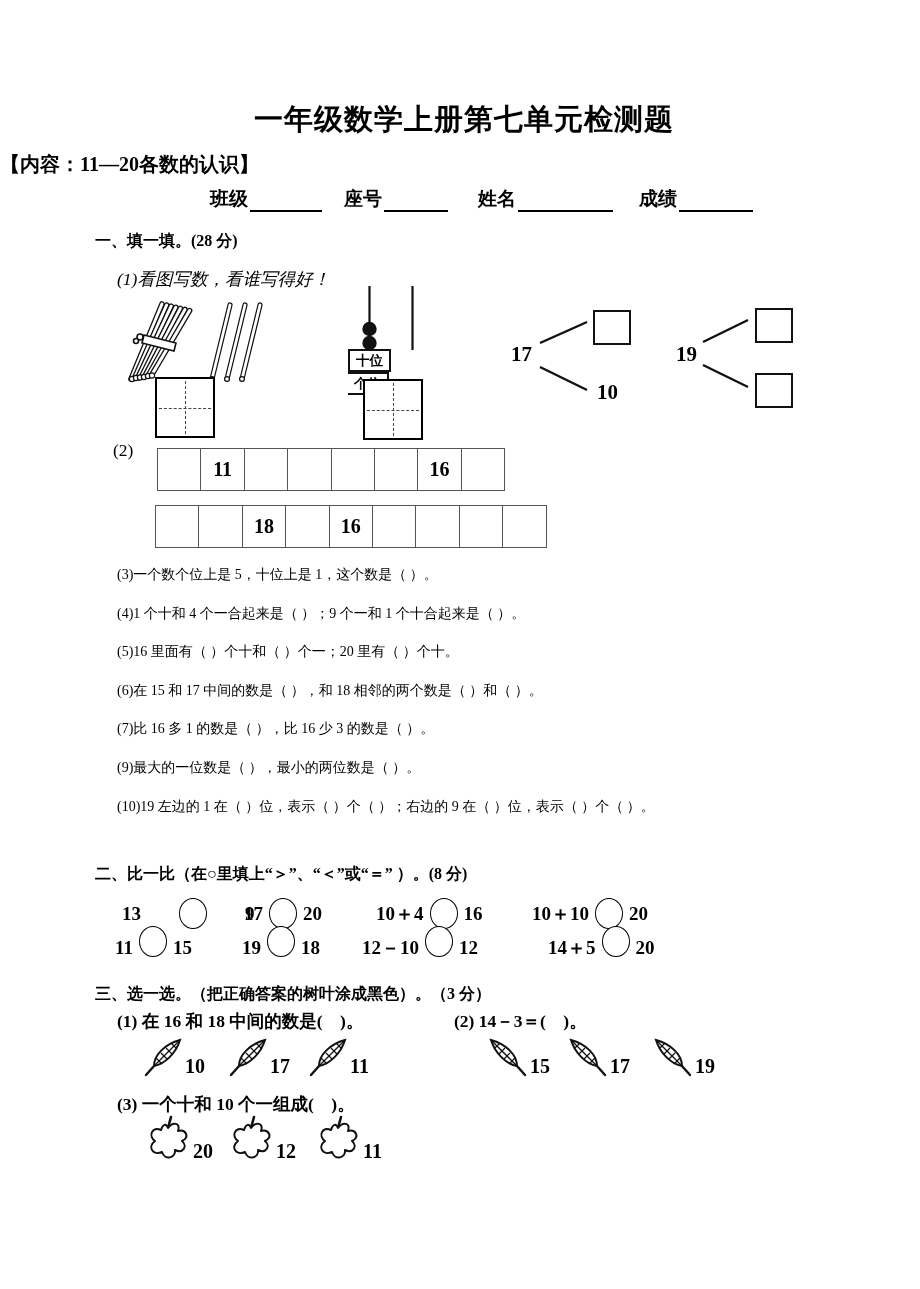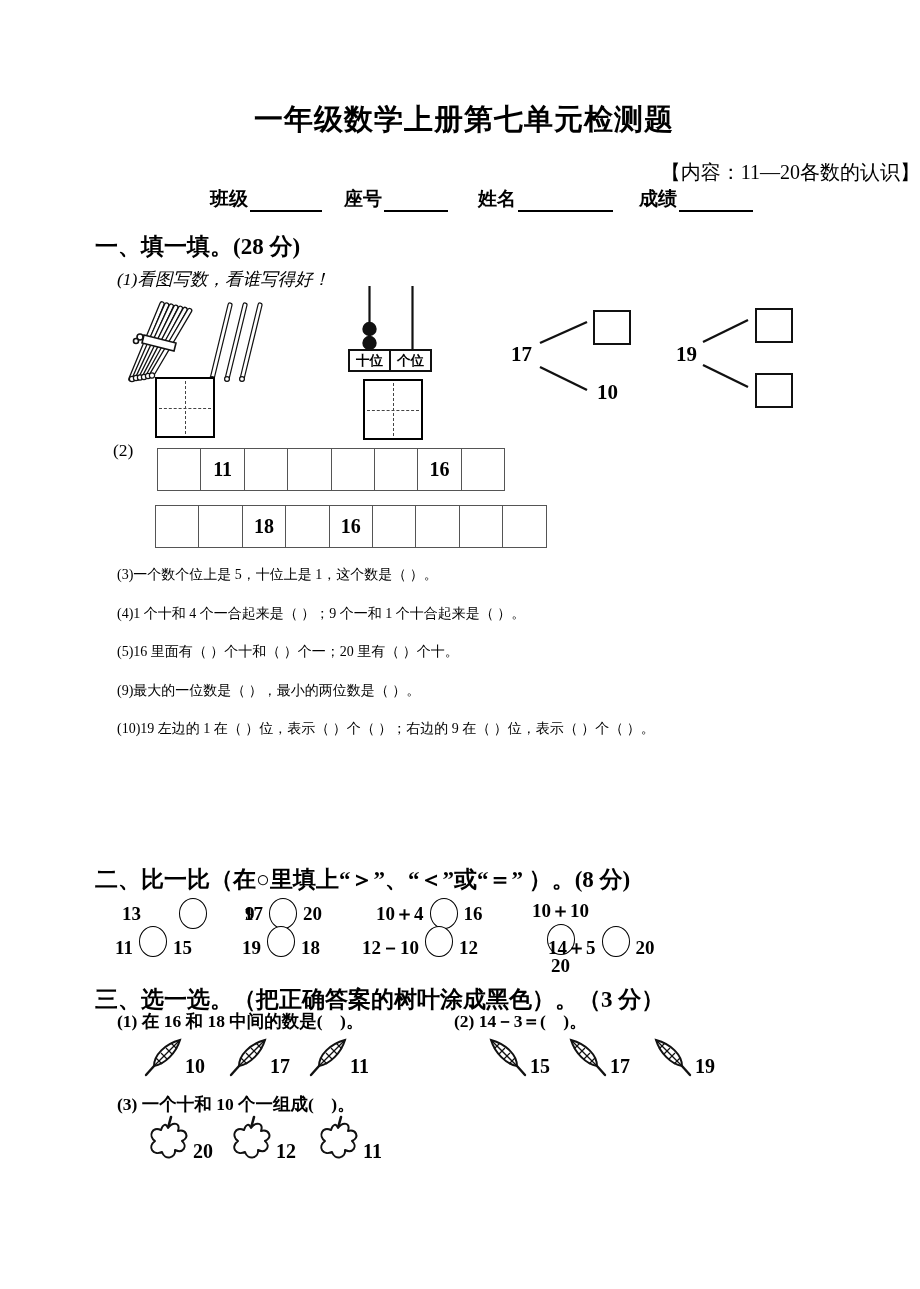--- a/index.html
+++ b/index.html
@@ -2,32 +2,32 @@
 <html><head>
 <meta charset="utf-8">
 <style>
   html,body{margin:0;padding:0;background:#e8e8e8;}
   .page{
     position:relative;width:920px;height:1289px;margin:0 auto;background:#ffffff;
     font-family:"Liberation Serif","DejaVu Serif",serif;color:#000;overflow:hidden;
   }
   .abs{position:absolute;}
   .title{left:0;right:0;top:100px;text-align:center;font-size:29px;font-weight:bold;letter-spacing:1px;margin-left:8px;}
-  .subtitle{left:0;right:0;top:159px;text-align:right;font-size:20px;font-weight:normal;}
+  .subtitle{left:0;right:0;top:151px;text-align:left;font-size:20px;font-weight:bold;}
   .field{top:186px;height:26px;font-size:19px;font-weight:bold;white-space:nowrap;}
   .blank{display:inline-block;border-bottom:2px solid #000;height:20px;vertical-align:bottom;margin-left:2px;}
-  .sec-heading{font-size:23px;font-weight:bold;white-space:nowrap;}
+  .sec-heading{font-size:16px;font-weight:bold;white-space:nowrap;}
   .q-label{font-size:17.5px;white-space:nowrap;}
   
   .tianzi{width:56px;height:57px;border:2.5px solid #000;background:#fff;}
   .tianzi::before{content:"";position:absolute;left:50%;top:2px;bottom:2px;border-left:1.5px dashed #444;}
   .tianzi::after{content:"";position:absolute;top:50%;left:2px;right:2px;border-top:1.5px dashed #444;}
   
   .abacus{width:88px;height:88px;}
-  .abacus-labels{position:absolute;left:0;top:63px;display:flex;}
+  .abacus-labels{position:absolute;left:0;top:63px;display:flex;flex-direction:column;}
   .abacus-cell{width:39px;height:19px;border:2px solid #111;display:flex;align-items:center;justify-content:center;
     font-size:13.5px;font-weight:bold;}
   .abacus-cell + .abacus-cell{border-left:none;}
   
   .decomp-num{position:absolute;font-size:21px;font-weight:bold;}
   .ans-box{position:absolute;width:34px;height:31px;border:2.2px solid #111;background:#fff;}
   
   .seq{display:flex;border:1.8px solid #555;background:#fff;}
   .seq-cell{width:42.4px;height:41px;border-right:1.6px solid #555;display:flex;align-items:center;justify-content:center;
     font-size:20px;font-weight:bold;}
@@ -183,20 +183,22 @@
     <div class="seq-cell"></div>
     <div class="seq-cell"></div>
     <div class="seq-cell"></div>
     <div class="seq-cell"></div>
   </div>
 
   <div class="abs questions" style="left:117px;top:556px;">
     <div>(3)一个数个位上是 5，十位上是 1，这个数是（  ）。</div>
     <div>(4)1 个十和 4 个一合起来是（  ）；9 个一和 1 个十合起来是（  ）。</div>
     <div>(5)16 里面有（  ）个十和（  ）个一；20 里有（  ）个十。</div>
+    <div>(6)在 15 和 17 中间的数是（  ），和 18 相邻的两个数是（  ）和（  ）。</div>
+    <div>(7)比 16 多 1 的数是（   ），比 16 少 3 的数是（   ）。</div>
     <div>(9)最大的一位数是（   ），最小的两位数是（   ）。</div>
     <div>(10)19 左边的 1 在（  ）位，表示（  ）个（  ）；右边的 9 在（  ）位，表示（  ）个（  ）。</div>
   </div>
 
   <div class="abs sec-heading" style="left:95px;top:864px;">二、比一比（在○里填上“＞”、“＜”或“＝” ）。(8 分)</div>
 
   <div class="abs cmp" style="left:122px;top:898px;gap:32px;">
     <span>13</span>
     <span class="circle"></span>
     <span>9</span>
@@ -204,21 +206,21 @@
   <div class="abs cmp" style="left:244px;top:898px;">
     <span>17</span>
     <span class="circle"></span>
     <span>20</span>
   </div>
   <div class="abs cmp" style="left:376px;top:898px;text-align:right;">
     <span>10＋4</span>
     <span class="circle"></span>
     <span>16</span>
   </div>
-  <div class="abs cmp" style="left:532px;top:898px;flex-direction:column;">
+  <div class="abs cmp" style="left:532px;top:898px;">
     <span>10＋10</span>
     <span class="circle"></span>
     <span>20</span>
   </div>
 
   <div class="abs cmp raised" style="left:115px;top:932px;">
     <span>11</span>
     <span class="circle"></span>
     <span>15</span>
   </div>

